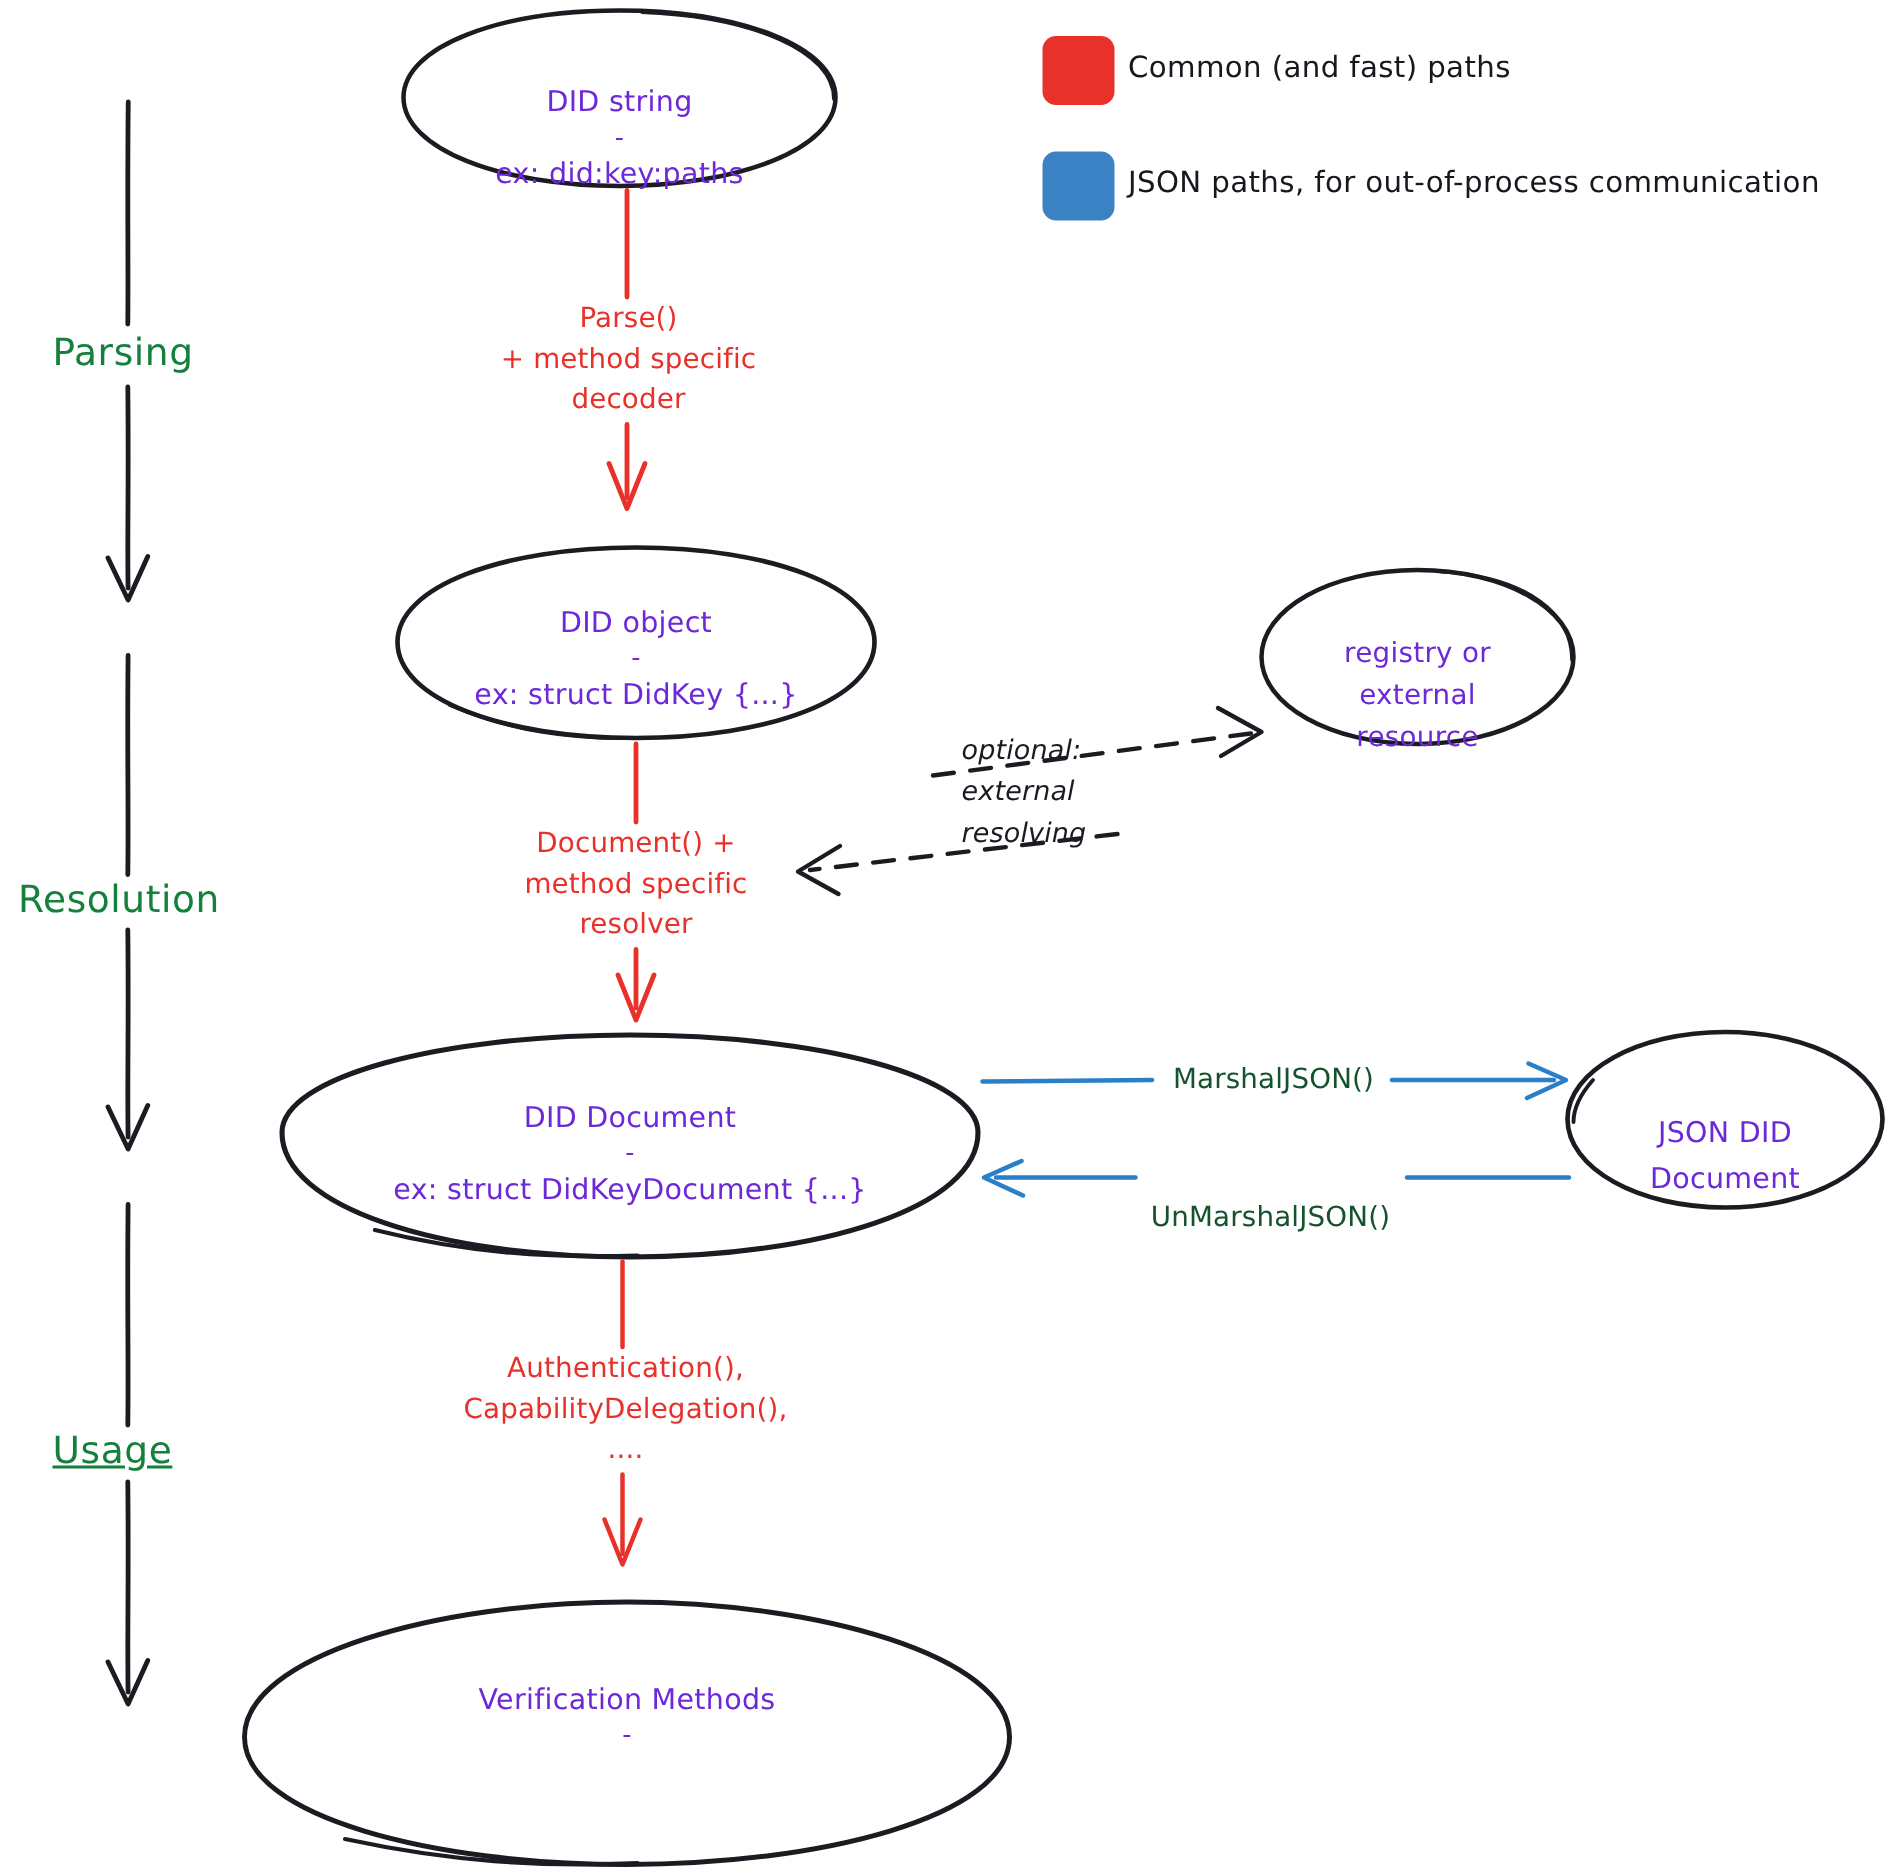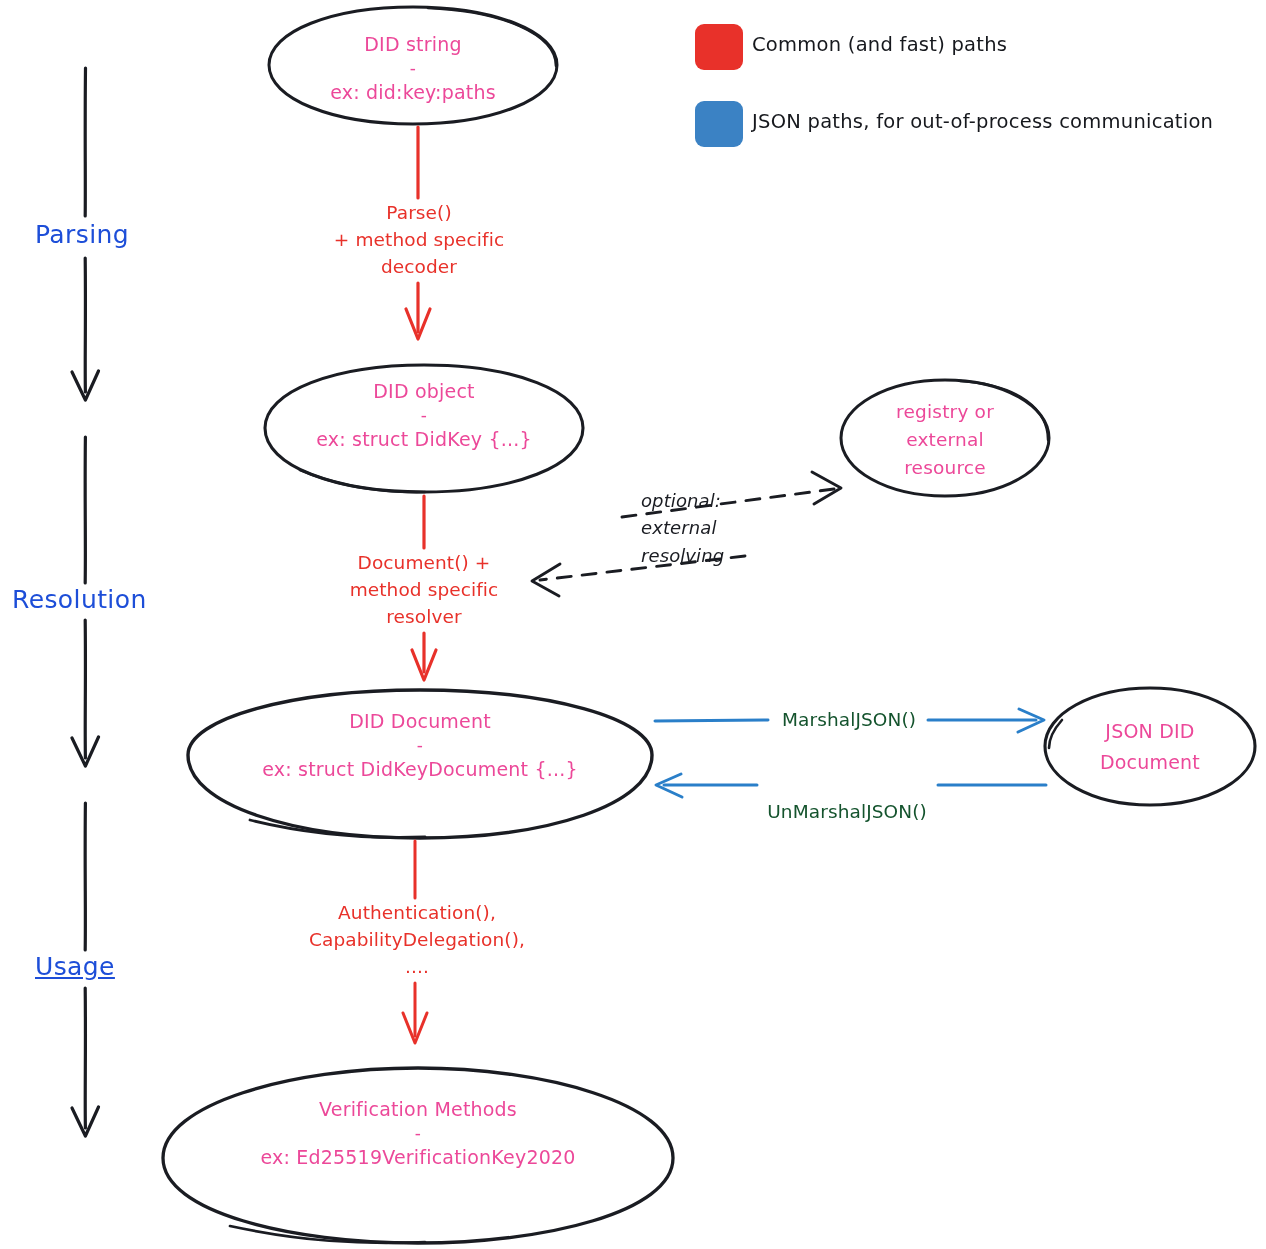--- a/index.html
+++ b/index.html
@@ -17,26 +17,27 @@
   #diagram-canvas {
     position: absolute;
     top: 0;
     left: 0;
     width: 1266px;
     height: 1249px;
   }
   .node-text {
     position: absolute;
     text-align: center;
-    color: #ec4899;
+    color: #6d28d9;
     font-family: "DejaVu Sans", sans-serif;
     font-size: 19px;
     line-height: 1.52;
     letter-spacing: 0.2px;
     pointer-events: none;
+    margin-top: 24px;
   }
   .node-text .dash-line {
     display: block;
     font-size: 17px;
     line-height: 1.15;
   }
   .edge-label {
     position: absolute;
     text-align: center;
     font-family: "DejaVu Sans", sans-serif;
@@ -44,21 +45,21 @@
     line-height: 1.45;
     letter-spacing: 0.1px;
   }
   .edge-label.red { color: #e8312a; }
   .edge-label.blue { color: #14532d; }
   .edge-label.dark { color: #1a1c22; }
   .stage-label {
     position: absolute;
     font-family: "DejaVu Sans", sans-serif;
     font-size: 25px;
-    color: #1d4ed8;
+    color: #15803d;
     letter-spacing: 0.4px;
     white-space: nowrap;
   }
   .legend-label {
     position: absolute;
     font-family: "DejaVu Sans", sans-serif;
     font-size: 19.5px;
     color: #16181d;
     letter-spacing: 0.25px;
     white-space: nowrap;
@@ -204,21 +205,20 @@
 </div>
 
 <div class="node-text" style="left:1060px; top:716px; width:180px; line-height:1.62;">
   <span>JSON DID</span><br>
   <span>Document</span>
 </div>
 
 <div class="node-text" style="left:183px; top:1095px; width:470px;">
   <span>Verification Methods</span>
   <span class="dash-line">-</span>
-  <span>ex: Ed25519VerificationKey2020</span>
 </div>
 
 <div class="edge-label red" style="left:298px; top:200px; width:242px;">
   <span>Parse()</span><br>
   <span>+ method specific</span><br>
   <span>decoder</span>
 </div>
 
 <div class="edge-label red" style="left:308px; top:550px; width:232px;">
   <span>Document() +</span><br>

